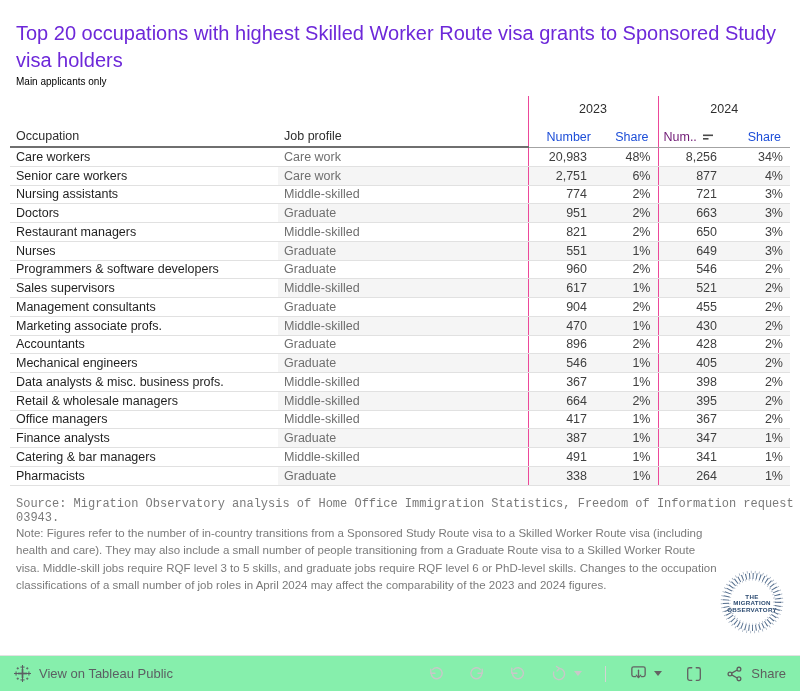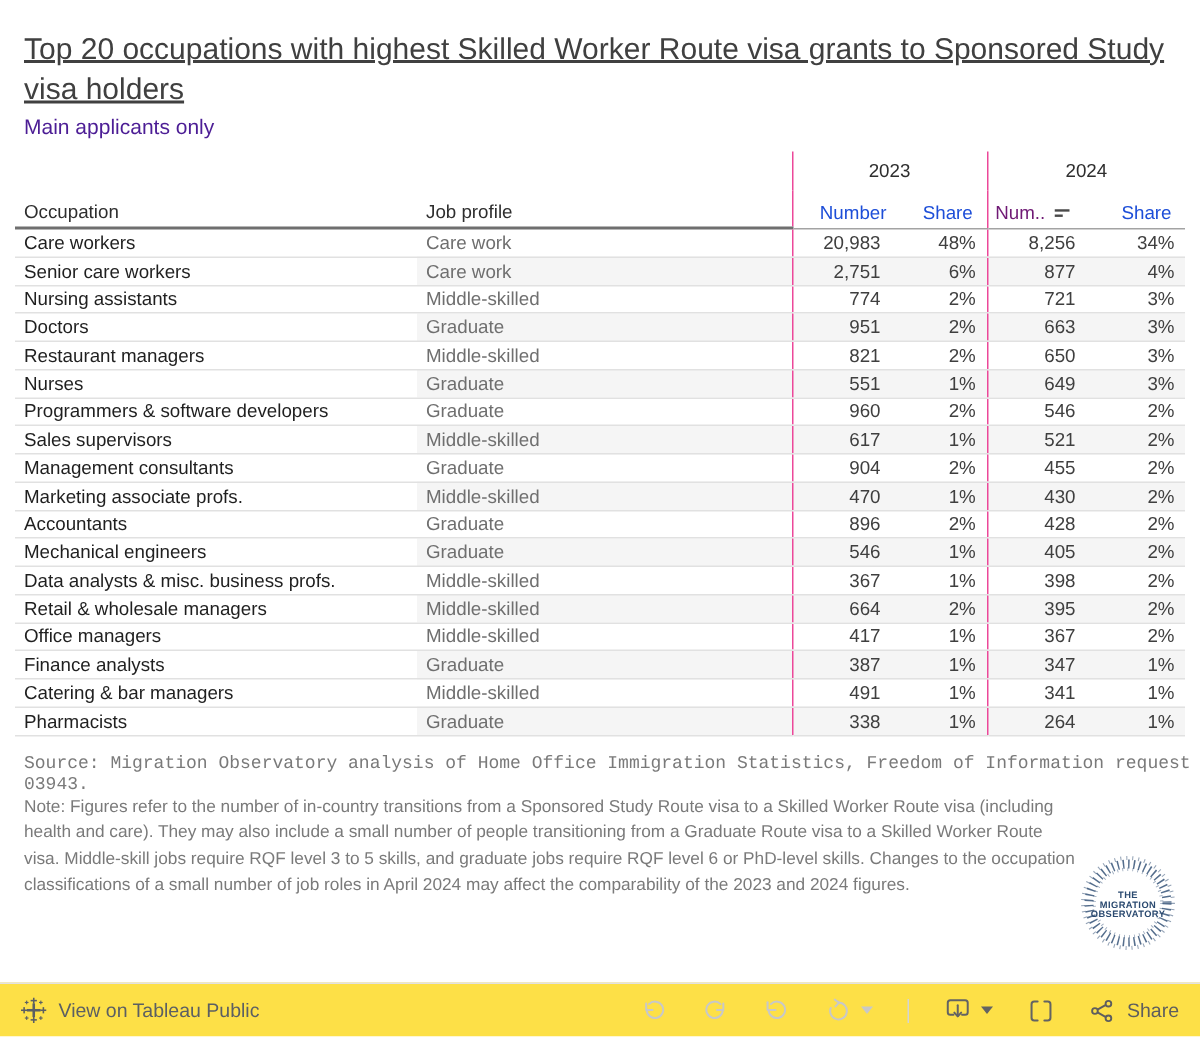--- a/index.html
+++ b/index.html
@@ -3,24 +3,24 @@
 <meta charset="utf-8">
 <style>
   html,body { margin:0; padding:0; }
   body {
     width:800px; height:691px; position:relative; overflow:hidden;
     background:#ffffff; font-family:"Liberation Sans", sans-serif;
     -webkit-font-smoothing:antialiased;
   }
   .content { padding:20px 0 0 16px; }
   .viz-title {
-    font-size:20px; font-weight:400; color:#404040; line-height:26.5px;
-    max-width:762px; margin:0;text-decoration:underline;
+    font-size:20px; font-weight:400; color:#6d28d9; line-height:26.5px;
+    max-width:762px; margin:0;
   }
-  .viz-subtitle { font-size:14px; color:#4c1d95; margin-top:3px; }
+  .viz-subtitle { font-size:10px; color:#000000; margin-top:3px; }
 
   .table-wrap { margin:9px 0 0 -6px; }
   table.viz { border-collapse:collapse; table-layout:fixed; width:780px; font-size:12.5px; }
   col.c1{width:268px;} col.c2{width:250px;} col.c3{width:72px;}
   col.c4{width:58px;} col.c5{width:72px;} col.c6{width:60px;}
 
   tr.year-row th { height:24px; font-weight:400; font-size:12.5px; color:#2e2e2e; text-align:center; vertical-align:middle; }
   tr.col-row th { height:20px; font-weight:400; font-size:12.5px; vertical-align:bottom; padding-bottom:3px; }
   th.hocc, th.hjob { text-align:left; padding-left:6px; color:#2e2e2e; border-bottom:2px solid #6f6f6f; }
   th.hnum { text-align:right; padding-right:9px; color:#1d4ed8; border-bottom:1px solid #a3a3a3; }
@@ -37,21 +37,21 @@
   .sort-ic { margin-left:6px; vertical-align:-1px; }
 
   .source-line { margin-top:11px; font-size:12px; color:#7a7a7a;font-family:Liberation Mono, monospace; }
   .note-block { font-size:11.5px; color:#7a7a7a; line-height:17.6px; width:704px; }
 
   .mo-logo { position:absolute; left:717px; top:567px; width:70px; height:70px; }
 
   .toolbar {
     position:absolute; left:0; top:655px; width:800px; height:36px;
     box-sizing:border-box; padding:0 14px;
-    background:#fde047; border-top:1px solid #e2e2e2;
+    background:#86efac; border-top:1px solid #e2e2e2;
     display:flex; align-items:center;
   }
   .tb-left { display:flex; align-items:center; gap:8px; color:#5b5f63; font-size:13px; }
   .tb-right { margin-left:auto; display:flex; align-items:center; gap:23px; }
   .ic { display:block; }
   .disabled { color:#c8c8c8; }
   .enabled { color:#636363; }
   .ic-group { display:flex; align-items:center; gap:6px; }
   .caret { width:0; height:0; border-left:4px solid transparent; border-right:4px solid transparent; border-top:5px solid currentColor; }
   .tb-sep { width:1px; height:16px; background:#d4d4d4; }

